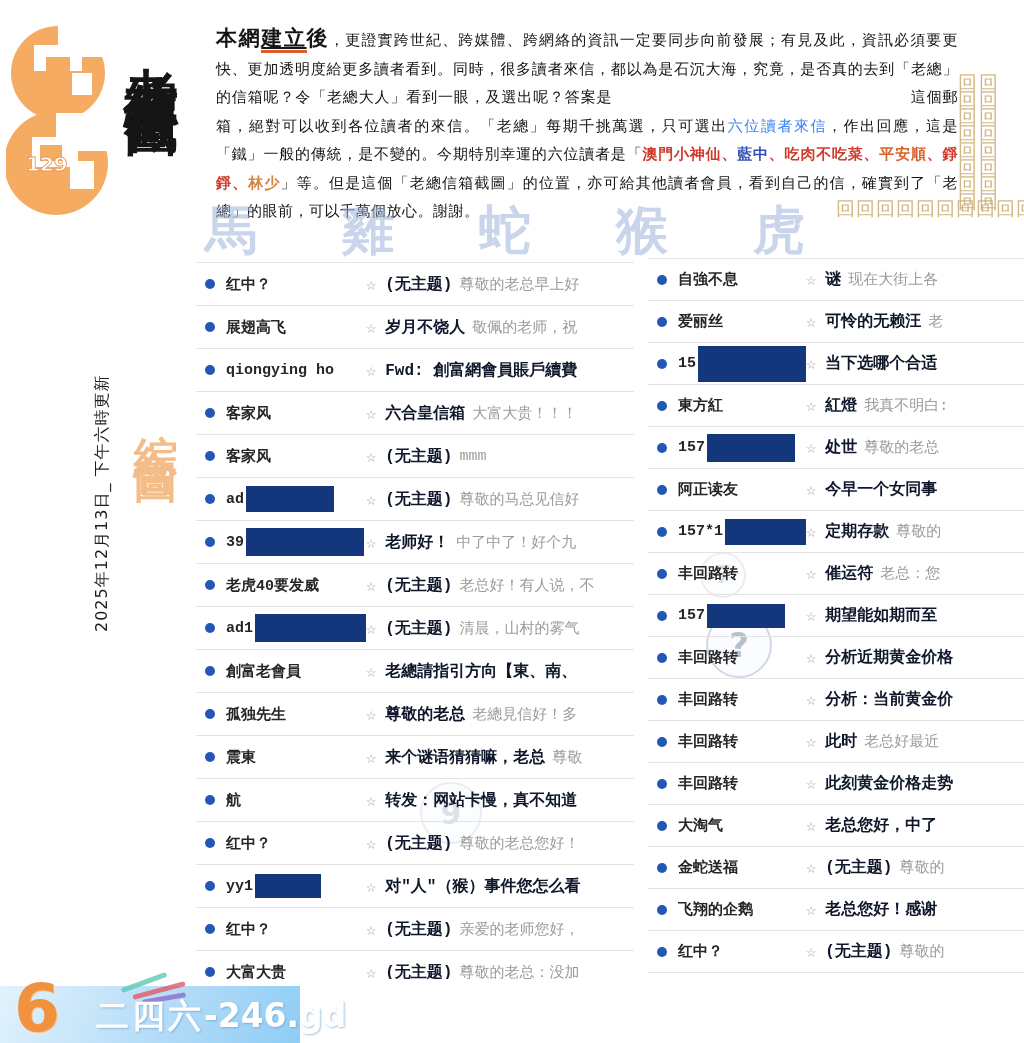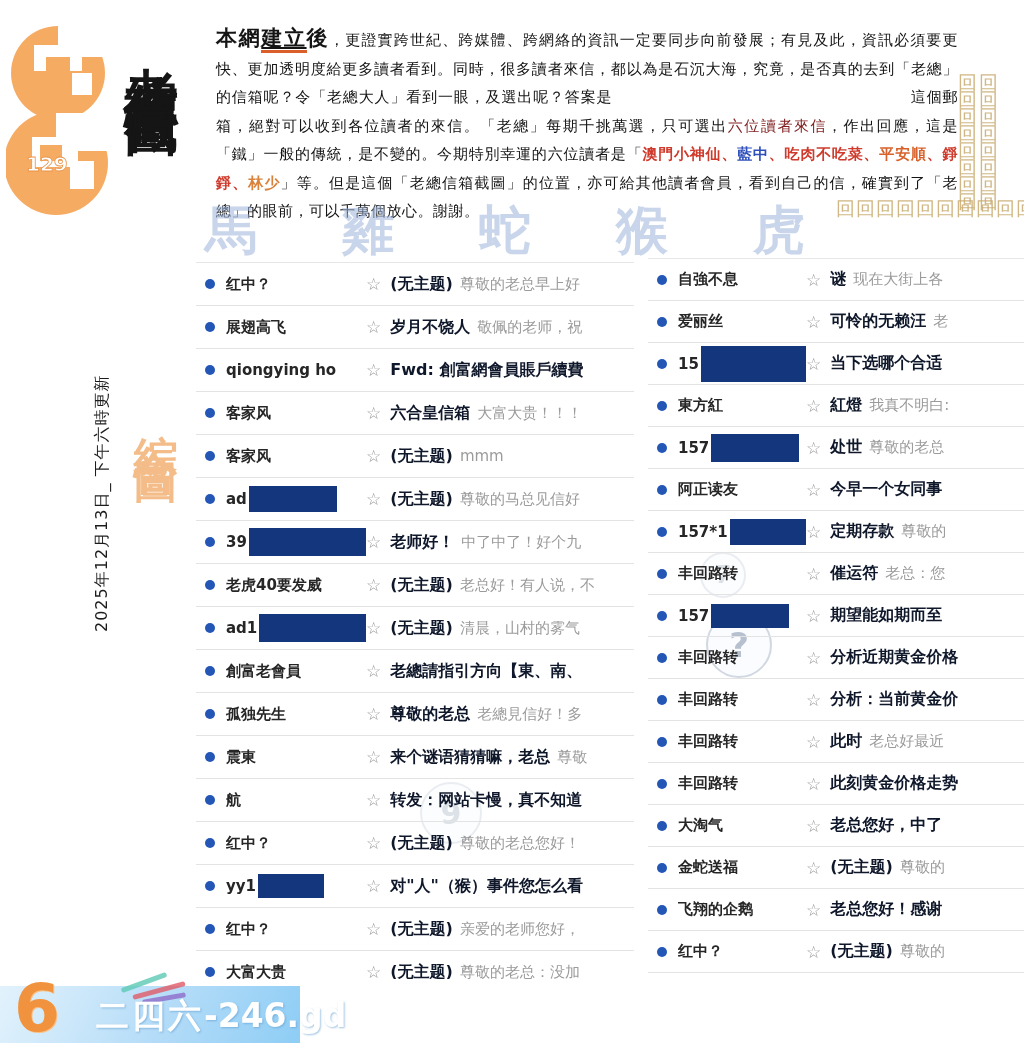--- a/index.html
+++ b/index.html
@@ -16,21 +16,21 @@
         font-size:44px;font-weight:bold;color:#f4bc88;letter-spacing:14px;}
   .vdate{position:absolute;left:92px;top:632px;transform:rotate(-90deg);transform-origin:0 0;
          font-size:16px;color:#1c1c1c;white-space:nowrap;letter-spacing:1px;}
 
   
   .intro{position:absolute;left:216px;top:24px;width:742px;font-size:15px;line-height:28.5px;
          color:#141414;text-align:justify;letter-spacing:.5px;}
   .lead{font-size:21px;font-weight:bold;letter-spacing:1px;}
   .lead .und{border-bottom:3px solid #da5f2a;text-decoration:underline;}
   .gap{display:inline-block;width:298px;height:1px;}
-  .hl{color:#7f1d1d;margin-top:36px;}
+  .hl{color:#3b82f6;margin-top:36px;}
   .lucky span{font-weight:bold;}
 
   
   .meander-v{position:absolute;left:958px;top:74px;width:58px;color:#c9ab70;font-size:19px;
              line-height:17px;letter-spacing:2px;word-break:break-all;opacity:.85;}
   .meander-h{position:absolute;left:836px;top:196px;color:#c9ab70;font-size:19px;letter-spacing:1px;
              white-space:nowrap;opacity:.85;}
 
   
   .wmtext{position:absolute;left:250px;top:202px;font-size:44px;font-weight:bold;color:#d3deef;
@@ -38,21 +38,21 @@
   .zodiac{position:absolute;left:205px;top:196px;width:600px;display:flex;justify-content:space-between;
           font-family:"DejaVu Serif","Liberation Serif",serif;
           font-size:52px;font-weight:bold;color:#9db4da;opacity:.55;}
   .stamp{position:absolute;border:2px solid #c3cbd8;border-radius:50%;color:#9fabc0;
          display:flex;align-items:center;justify-content:center;font-weight:bold;background:rgba(240,245,252,.4);}
   .stamp.q{left:706px;top:612px;width:62px;height:62px;font-size:34px;opacity:.75;}
   .stamp.n9{left:420px;top:782px;width:58px;height:58px;font-size:30px;opacity:.35;}
   .stamp.n7{left:700px;top:552px;width:42px;height:42px;font-size:24px;opacity:.35;}
 
   
-  .mail-col{position:absolute;overflow:hidden;border-top:1px solid #e6e6e6;}
+  .mail-col{position:absolute;overflow:hidden;border-top:1px solid #e6e6e6;font-family:Liberation Mono, monospace;}
   .mail-col.left{left:196px;top:262px;width:438px;height:716px;}
   .mail-col.right{left:648px;top:258px;width:376px;height:722px;}
   .row{display:flex;align-items:center;height:42px;border-bottom:1px solid #e3e3e3;
        white-space:nowrap;overflow:hidden;}
   .mail-col.right .row{height:41px;}
   .dot{width:10px;height:10px;border-radius:50%;background:#2356b5;margin:0 11px 0 9px;flex:none;}
   .sender{font-weight:bold;color:#262626;font-size:15px;flex:none;overflow:hidden;
           display:flex;align-items:center;}
   .mail-col.left .sender{width:140px;}
   .mail-col.right .sender{width:128px;}

